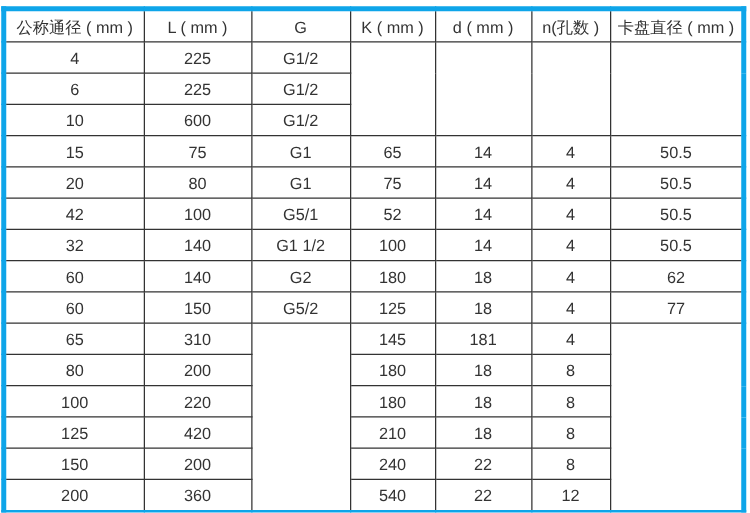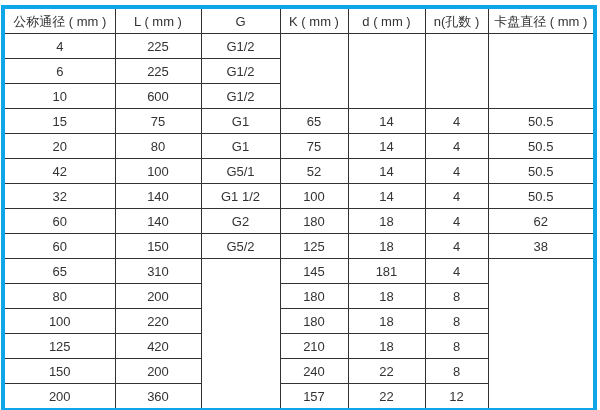--- a/index.html
+++ b/index.html
@@ -119,21 +119,21 @@
       <td>4</td>
       <td>62</td>
     </tr>
     <tr>
       <td>60</td>
       <td>150</td>
       <td>G5/2</td>
       <td>125</td>
       <td>18</td>
       <td>4</td>
-      <td>38</td>
+      <td>77</td>
     </tr>
     <tr>
       <td>65</td>
       <td>310</td>
       <td rowspan="6"></td>
       <td>145</td>
       <td>181</td>
       <td>4</td>
       <td rowspan="6"></td>
     </tr>
@@ -161,18 +161,18 @@
     <tr>
       <td>150</td>
       <td>200</td>
       <td>240</td>
       <td>22</td>
       <td>8</td>
     </tr>
     <tr>
       <td>200</td>
       <td>360</td>
-      <td>157</td>
+      <td>540</td>
       <td>22</td>
       <td>12</td>
     </tr>
   </tbody>
 </table>
 
 </body></html>

